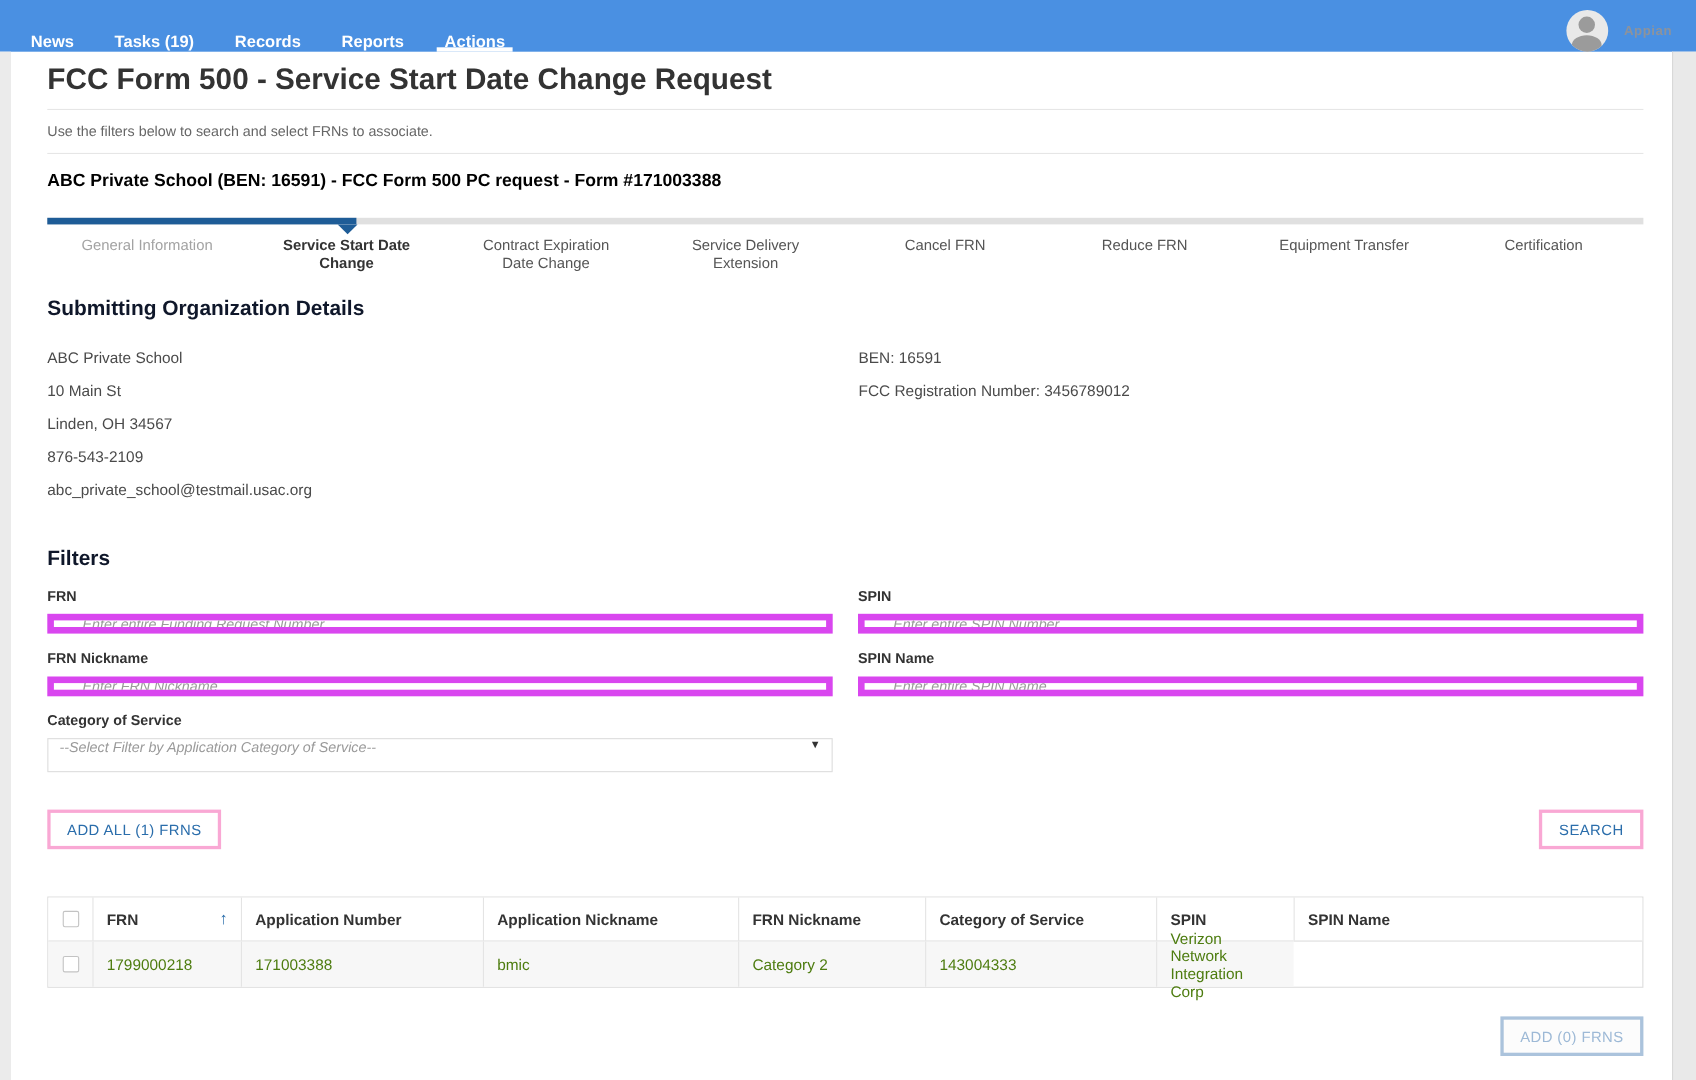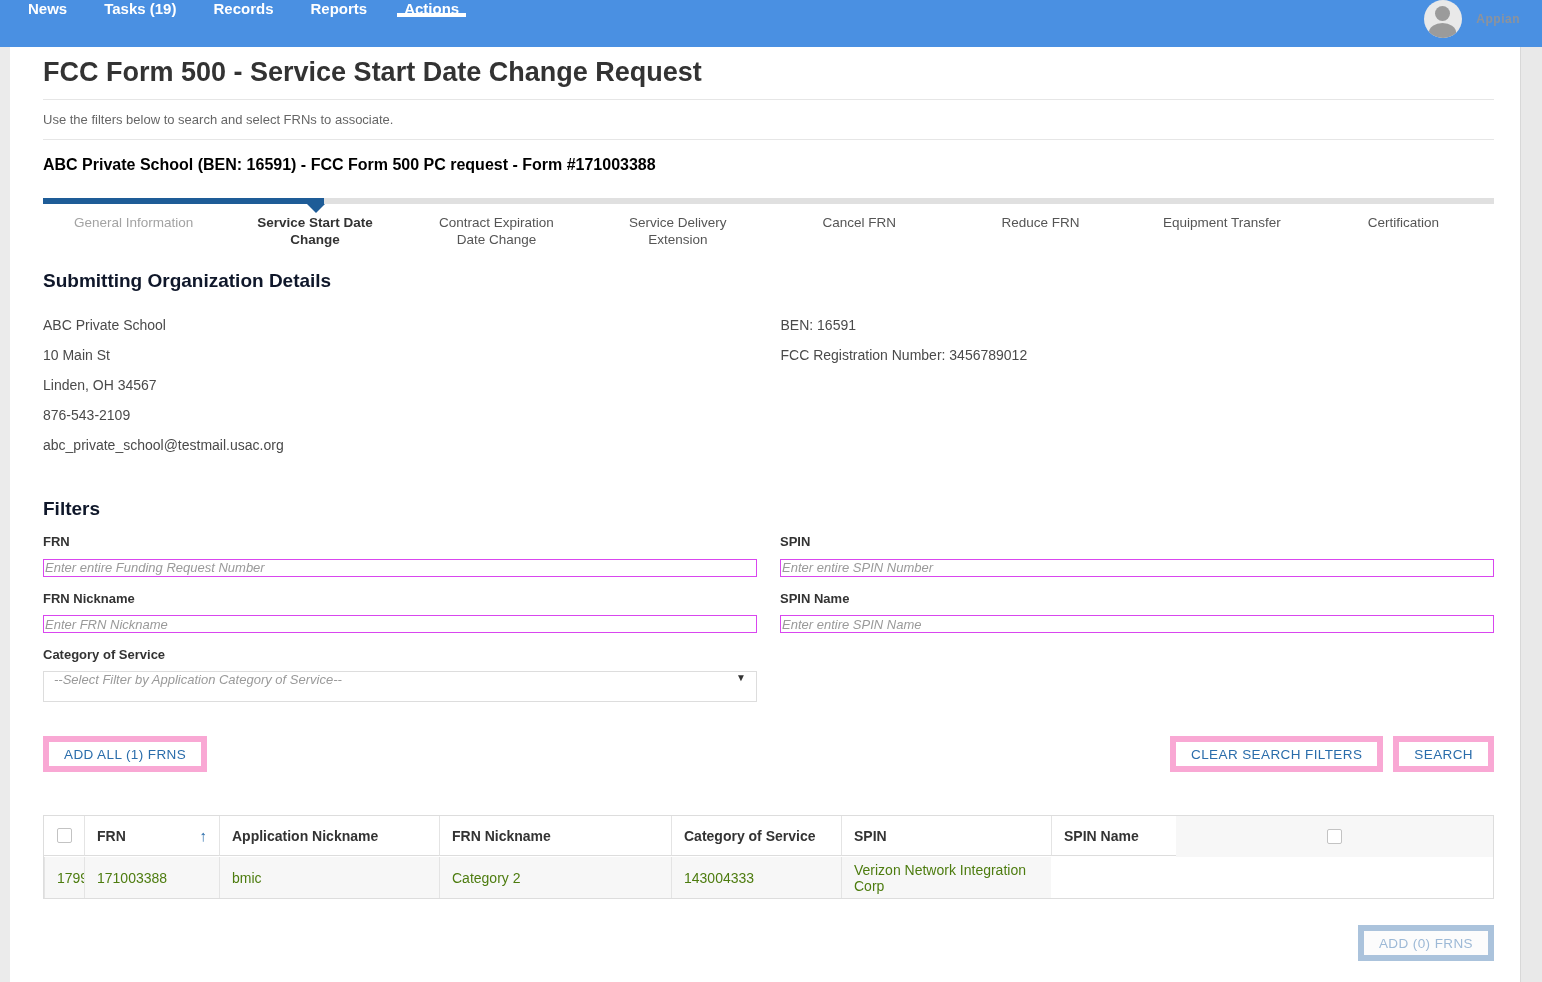--- a/index.html
+++ b/index.html
@@ -1,21 +1,21 @@
 <!DOCTYPE html>
 <html><head>
 <meta charset="utf-8">
 <style>
   * { margin:0; padding:0; box-sizing:border-box; }
   html,body { width:1542px; height:982px; overflow:hidden; background:#fff;
     font-family:"Liberation Sans","DejaVu Sans",sans-serif; color:#4a4a4a; }
 
   
   .topnav { position:relative; height:47px; background:#4a90e2; display:flex;
-    align-items:flex-start; padding-left:28px; }
+    align-items:flex-end; padding-left:28px; }
   .nav-item { position:relative; display:flex; align-items:center; margin-right:37px;
     color:#fff; font-size:15px; font-weight:700; cursor:pointer; }
   .nav-item.active .nav-underline { position:absolute; left:-7px; right:-7px; bottom:0;
     height:4px; background:#fff; }
   .nav-right { margin-left:auto; display:flex; align-items:center; padding-right:22px; }
   .avatar { width:38px; height:38px; border-radius:50%; background:#e9e9e9;
     position:relative; overflow:hidden; margin-right:14px; cursor:pointer; }
   .avatar .head { position:absolute; top:6px; left:11px; width:15px; height:15px;
     border-radius:50%; background:#9b9b9b; }
   .avatar .shoulders { position:absolute; top:23px; left:5px; width:27px; height:18px;
@@ -54,31 +54,31 @@
   
   .org-section { margin-top:22px; }
   .org-grid { display:grid; grid-template-columns:1fr 1fr; column-gap:24px; margin-top:18px; }
   .org-line { font-size:14px; color:#4a4a4a; line-height:30px; }
 
   
   .filters-section { margin-top:38px; }
   .filter-grid { display:grid; grid-template-columns:1fr 1fr; column-gap:23px; margin-top:14px; }
   .field { margin-bottom:14px; }
   .field-label { font-size:13px; font-weight:700; color:#333; margin-bottom:9px; }
-  .text-input { width:100%; height:18px; border:1px solid #d946ef; background:#fff;
-    font-family:inherit; font-size:13px; font-style:italic; color:#555; padding:0 1px; }
+  .text-input { width:100%; height:18px; border:6px solid #d946ef; background:#fff;
+    font-family:inherit; font-size:13px; font-style:italic; color:#555; padding:0 26px; }
   .text-input::placeholder { color:#9a9a9a; font-style:italic; opacity:1; }
   .select-box { width:100%; height:31px; border:1px solid #ddd; background:#fff;
     display:flex; align-items:flex-start; padding:0 10px; cursor:pointer; }
   .select-value { flex:1; font-size:13px; font-style:italic; color:#9a9a9a; }
   .select-caret { font-size:10px; color:#333; font-style:normal; }
 
   
   .button-row { display:flex; margin-top:20px; }
-  .btn { background:#fff; border:6px solid #f9a8d4; color:#2a6dab; font-family:inherit;
+  .btn { background:#fff; border:3px solid #f9a8d4; color:#2a6dab; font-family:inherit;
     font-size:13.5px; font-weight:400; letter-spacing:0.4px; padding:0 15px; height:36px;
     cursor:pointer; }
   .btn + .btn { margin-left:10px; }
   .btn-spacer { flex:1; }
   .btn.disabled { border-color:#abc3dc; color:#9db9d6; background:#fcfcfc; cursor:default; }
 
   
   .results { margin-top:43px; border:1px solid #ddd; display:grid;
     grid-template-columns:40px 135px 220px 232px 170px 210px 125px 1fr; }
   .cell { display:flex; align-items:center; padding:0 12px; font-size:14px; color:#4d7c0f;
@@ -194,34 +194,34 @@
         <div class="select-box">
           <span class="select-value">--Select Filter by Application Category of Service--</span>
           <span class="select-caret">▼</span>
         </div>
       </div>
     </div>
 
     <div class="button-row">
       <button class="btn">ADD ALL (1) FRNS</button>
       <div class="btn-spacer"></div>
-      <button class="btn">CLEAR SEARCH FILTERS</button>
       <button class="btn">SEARCH</button>
     </div>
   </div>
 
   <div class="results">
 
     <div class="cell head cb first">
       <span class="checkbox"></span>
     </div>
     <div class="cell head sort-head">
       <span>FRN</span>
       <span class="sort-arrow">↑</span>
     </div>
+    <div class="cell head">Application Number</div>
     <div class="cell head">Application Nickname</div>
     <div class="cell head">FRN Nickname</div>
     <div class="cell head">Category of Service</div>
     <div class="cell head">SPIN</div>
     <div class="cell head">SPIN Name</div>
 
     <div class="cell body-row cb first">
       <span class="checkbox"></span>
     </div>
     <div class="cell body-row">1799000218</div>

